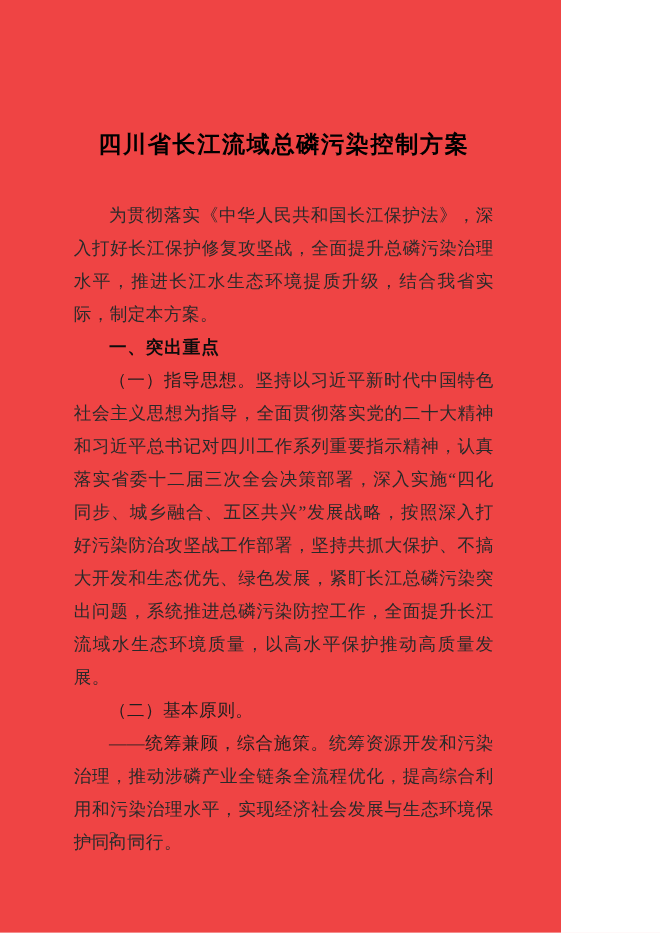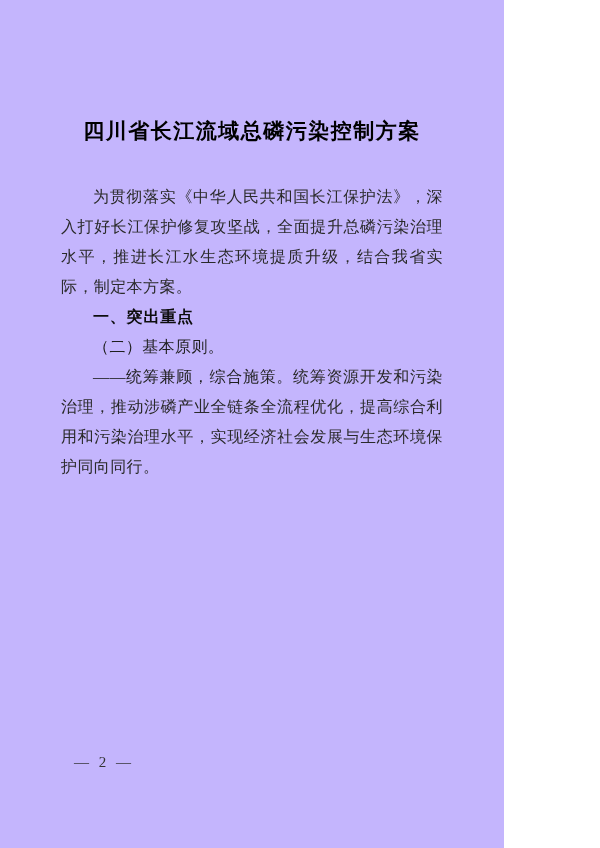--- a/index.html
+++ b/index.html
@@ -4,24 +4,25 @@
 <style>
   html, body {
     margin: 0;
     padding: 0;
     background: #ffffff;
   }
   .page {
     position: relative;
     width: 504px;
     height: 848px;
-    background: #c4b5fd;
+    background: #ef4444;
     overflow: hidden;
     font-family: "Liberation Serif", serif;
     color: #262626;
+    padding-left: 6px;
   }
   .doc-title {
     margin: 0;
     padding-top: 117px;
     text-align: center;
     font-size: 21px;
     font-weight: 700;
     letter-spacing: 1.5px;
     color: #000000;
     font-family: "Liberation Serif", serif;
@@ -64,18 +65,19 @@
 </style>
 </head>
 <body>
 
 <div class="page">
   <h1 class="doc-title">四川省长江流域总磷污染控制方案</h1>
 
   <div class="content">
       <p class="para">为贯彻落实《中华人民共和国长江保护法》，深入打好长江保护修复攻坚战，全面提升总磷污染治理水平，推进长江水生态环境提质升级，结合我省实际，制定本方案。</p>
       <p class="heading">一、突出重点</p>
+      <p class="para"><span class="lead">（一）指导思想。</span>坚持以习近平新时代中国特色社会主义思想为指导，全面贯彻落实党的二十大精神和习近平总书记对四川工作系列重要指示精神，认真落实省委十二届三次全会决策部署，深入实施“四化同步、城乡融合、五区共兴”发展战略，按照深入打好污染防治攻坚战工作部署，坚持共抓大保护、不搞大开发和生态优先、绿色发展，紧盯长江总磷污染突出问题，系统推进总磷污染防控工作，全面提升长江流域水生态环境质量，以高水平保护推动高质量发展。</p>
       <p class="para"><span class="lead">（二）基本原则。</span></p>
       <p class="para"><span class="lead">——统筹兼顾，综合施策。</span>统筹资源开发和污染治理，推动涉磷产业全链条全流程优化，提高综合利用和污染治理水平，实现经济社会发展与生态环境保护同向同行。</p>
     </div>
 
   <div class="page-number">— 2 —</div>
 </div>
 
 </body></html>

